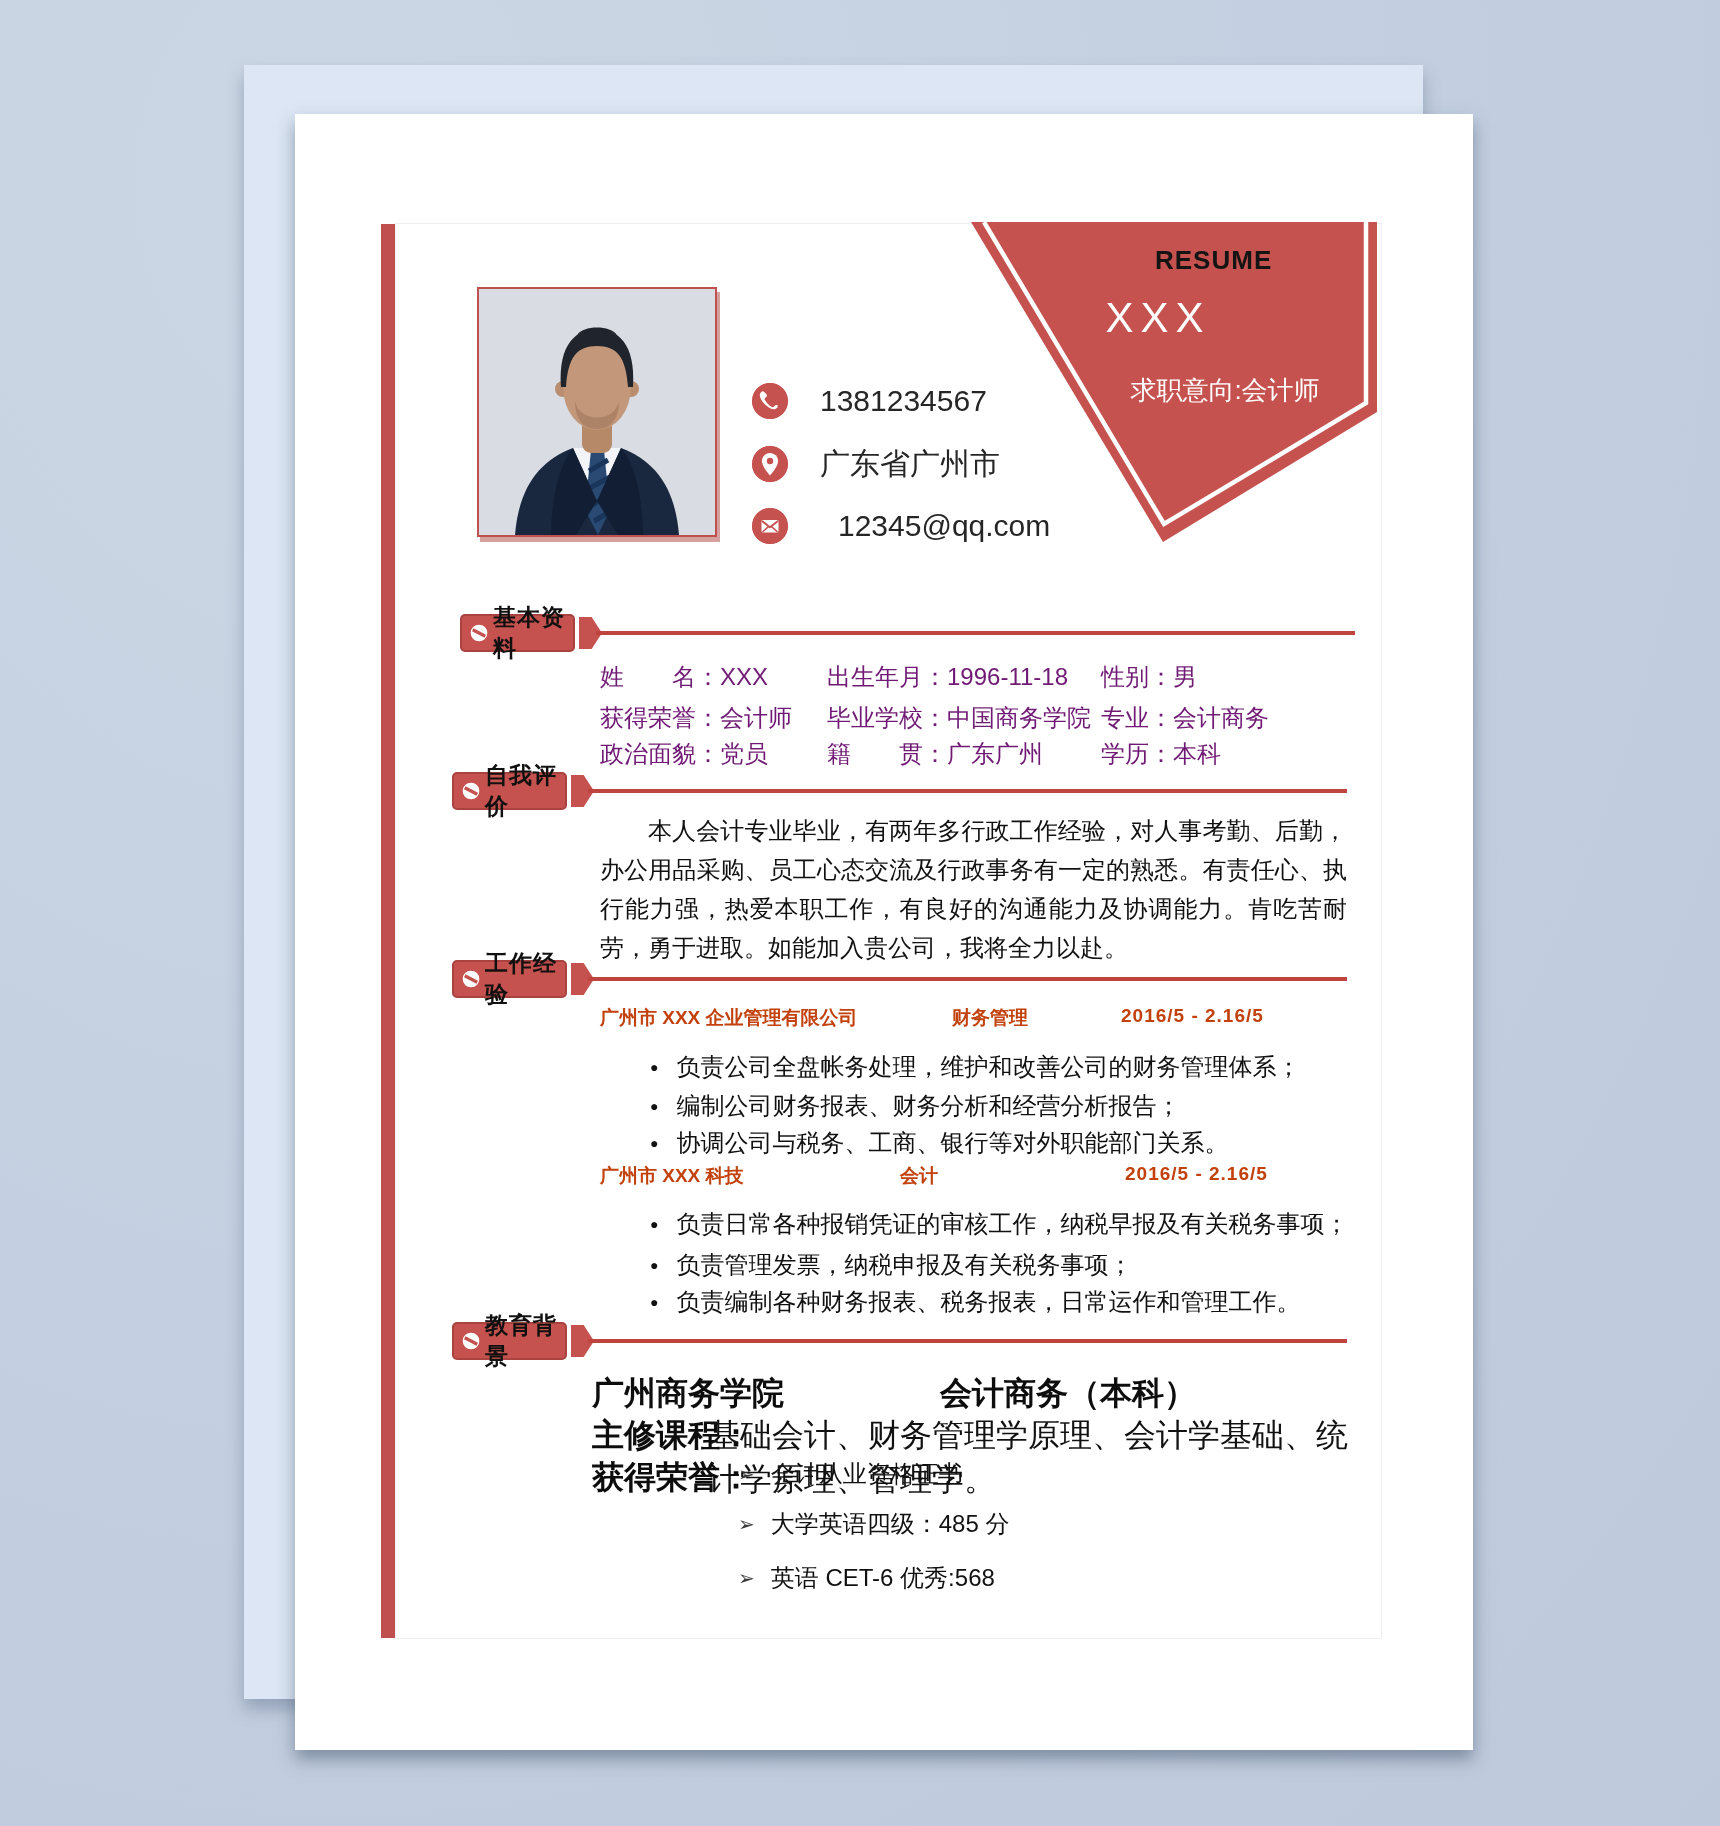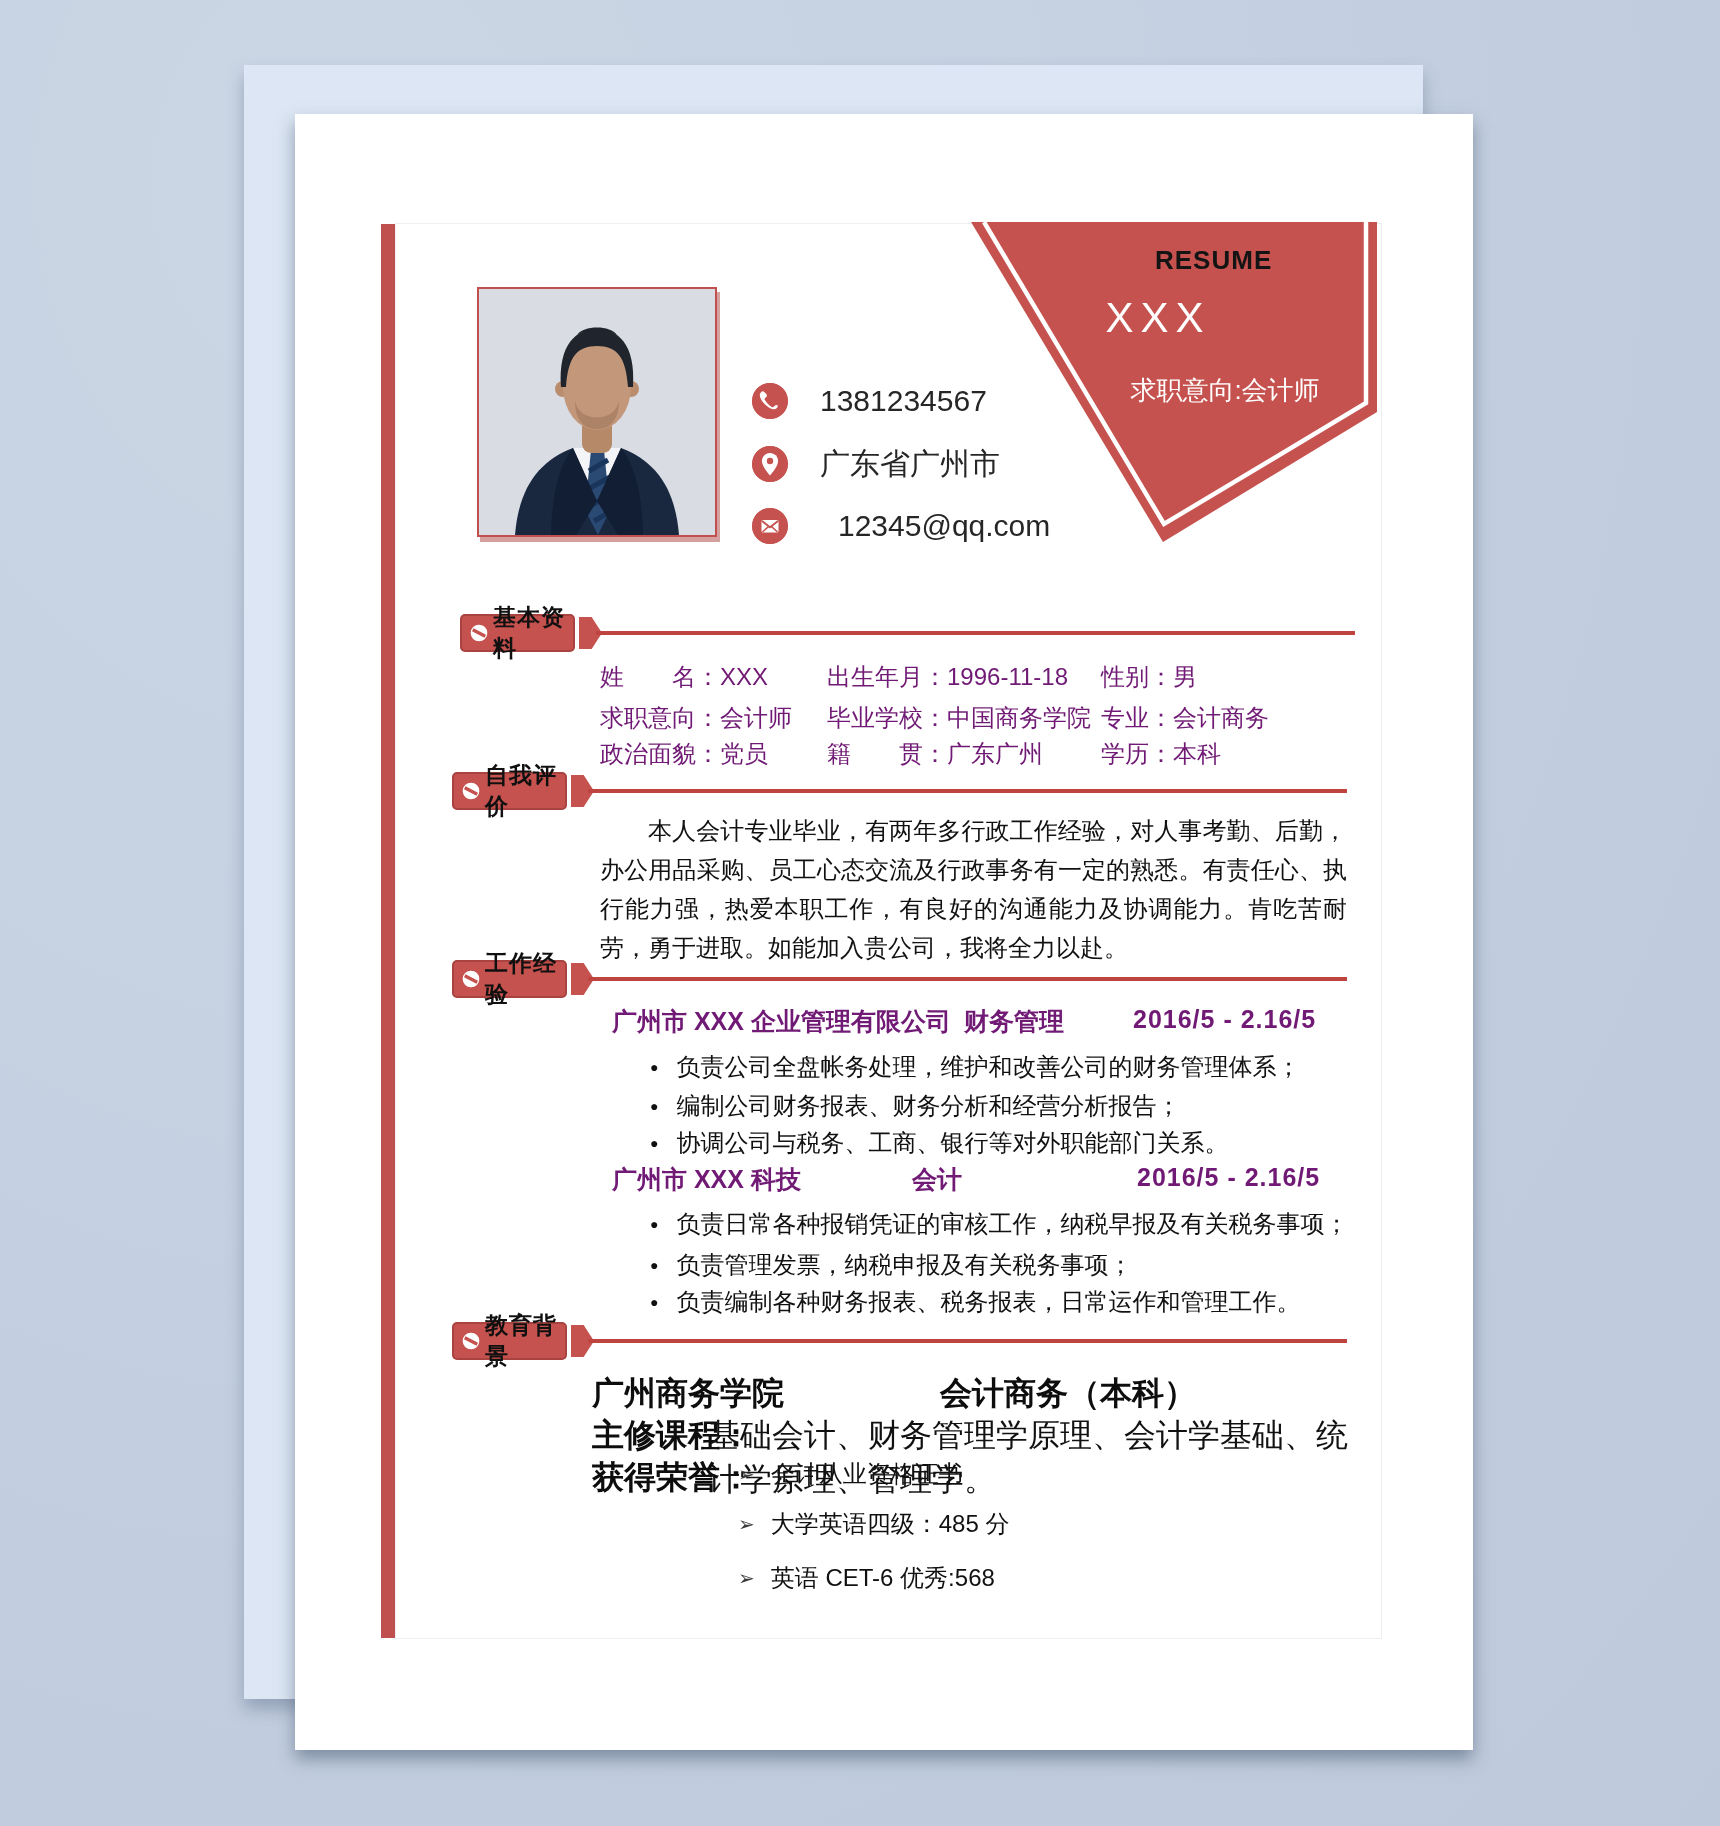--- a/index.html
+++ b/index.html
@@ -71,21 +71,21 @@
     clip-path:polygon(0 0,55% 0,100% 50%,55% 100%,0 100%);
   }
   .sec-line{position:absolute;left:136px;top:17px;width:759px;height:4px;background:var(--line-red);}
   
   .b-row{position:absolute;left:305px;width:755px;display:grid;grid-template-columns:227px 274px auto;font-size:24px;color:#701a75;}
   .para{
     position:absolute;left:305px;top:697px;width:747px;
     font-size:24px;line-height:39px;text-align:justify;text-indent:2em;color:#111;
   }
   .para .ul{text-underline-offset:4px;}
-  .job-header{position:absolute;left:317px;width:760px;font-size:25px;font-weight:bold;color:#701a75;}
+  .job-header{position:absolute;left:305px;width:760px;font-size:19px;font-weight:bold;color:#c2410c;}
   .job-title{position:absolute;top:0;}
   .job-period{position:absolute;top:0;letter-spacing:1px;}
   .bullet-row{position:absolute;left:355px;width:705px;display:flex;align-items:baseline;font-size:24px;color:#111;}
   .dot{font-size:14px;margin-right:18px;position:relative;top:-3px;}
   .edu-row{position:absolute;left:297px;width:760px;font-size:32px;color:#111;font-family:Liberation Serif, serif;}
   .edu-bold{font-weight:bold;color:#0d0d0d;}
   .edu-major{position:absolute;left:348px;top:0;}
   .courses-content{position:absolute;left:116px;top:0;width:648px;}
   .honor-row{position:absolute;left:443px;display:flex;align-items:baseline;font-size:24px;color:#111;}
   .honor-arrow{font-size:20px;color:#3a3a3a;margin-right:16px;position:relative;top:-1px;}
@@ -163,21 +163,21 @@
     <div class="badge-arrow"></div>
     <div class="sec-line"></div>
   </div>
 
   <div class="b-row" style="top:547px;">
     <span>姓　　名：XXX</span>
     <span>出生年月：1996-11-18</span>
     <span>性别：男</span>
   </div>
   <div class="b-row" style="top:588px;">
-    <span>求职意向：会计师</span>
+    <span>获得荣誉：会计师</span>
     <span>毕业学校：中国商务学院</span>
     <span>专业：会计商务</span>
   </div>
   <div class="b-row" style="top:624px;">
     <span>政治面貌：党员</span>
     <span>籍　　贯：广东广州</span>
     <span>学历：本科</span>
   </div>
 
   <div class="sec" style="top:658px;">

